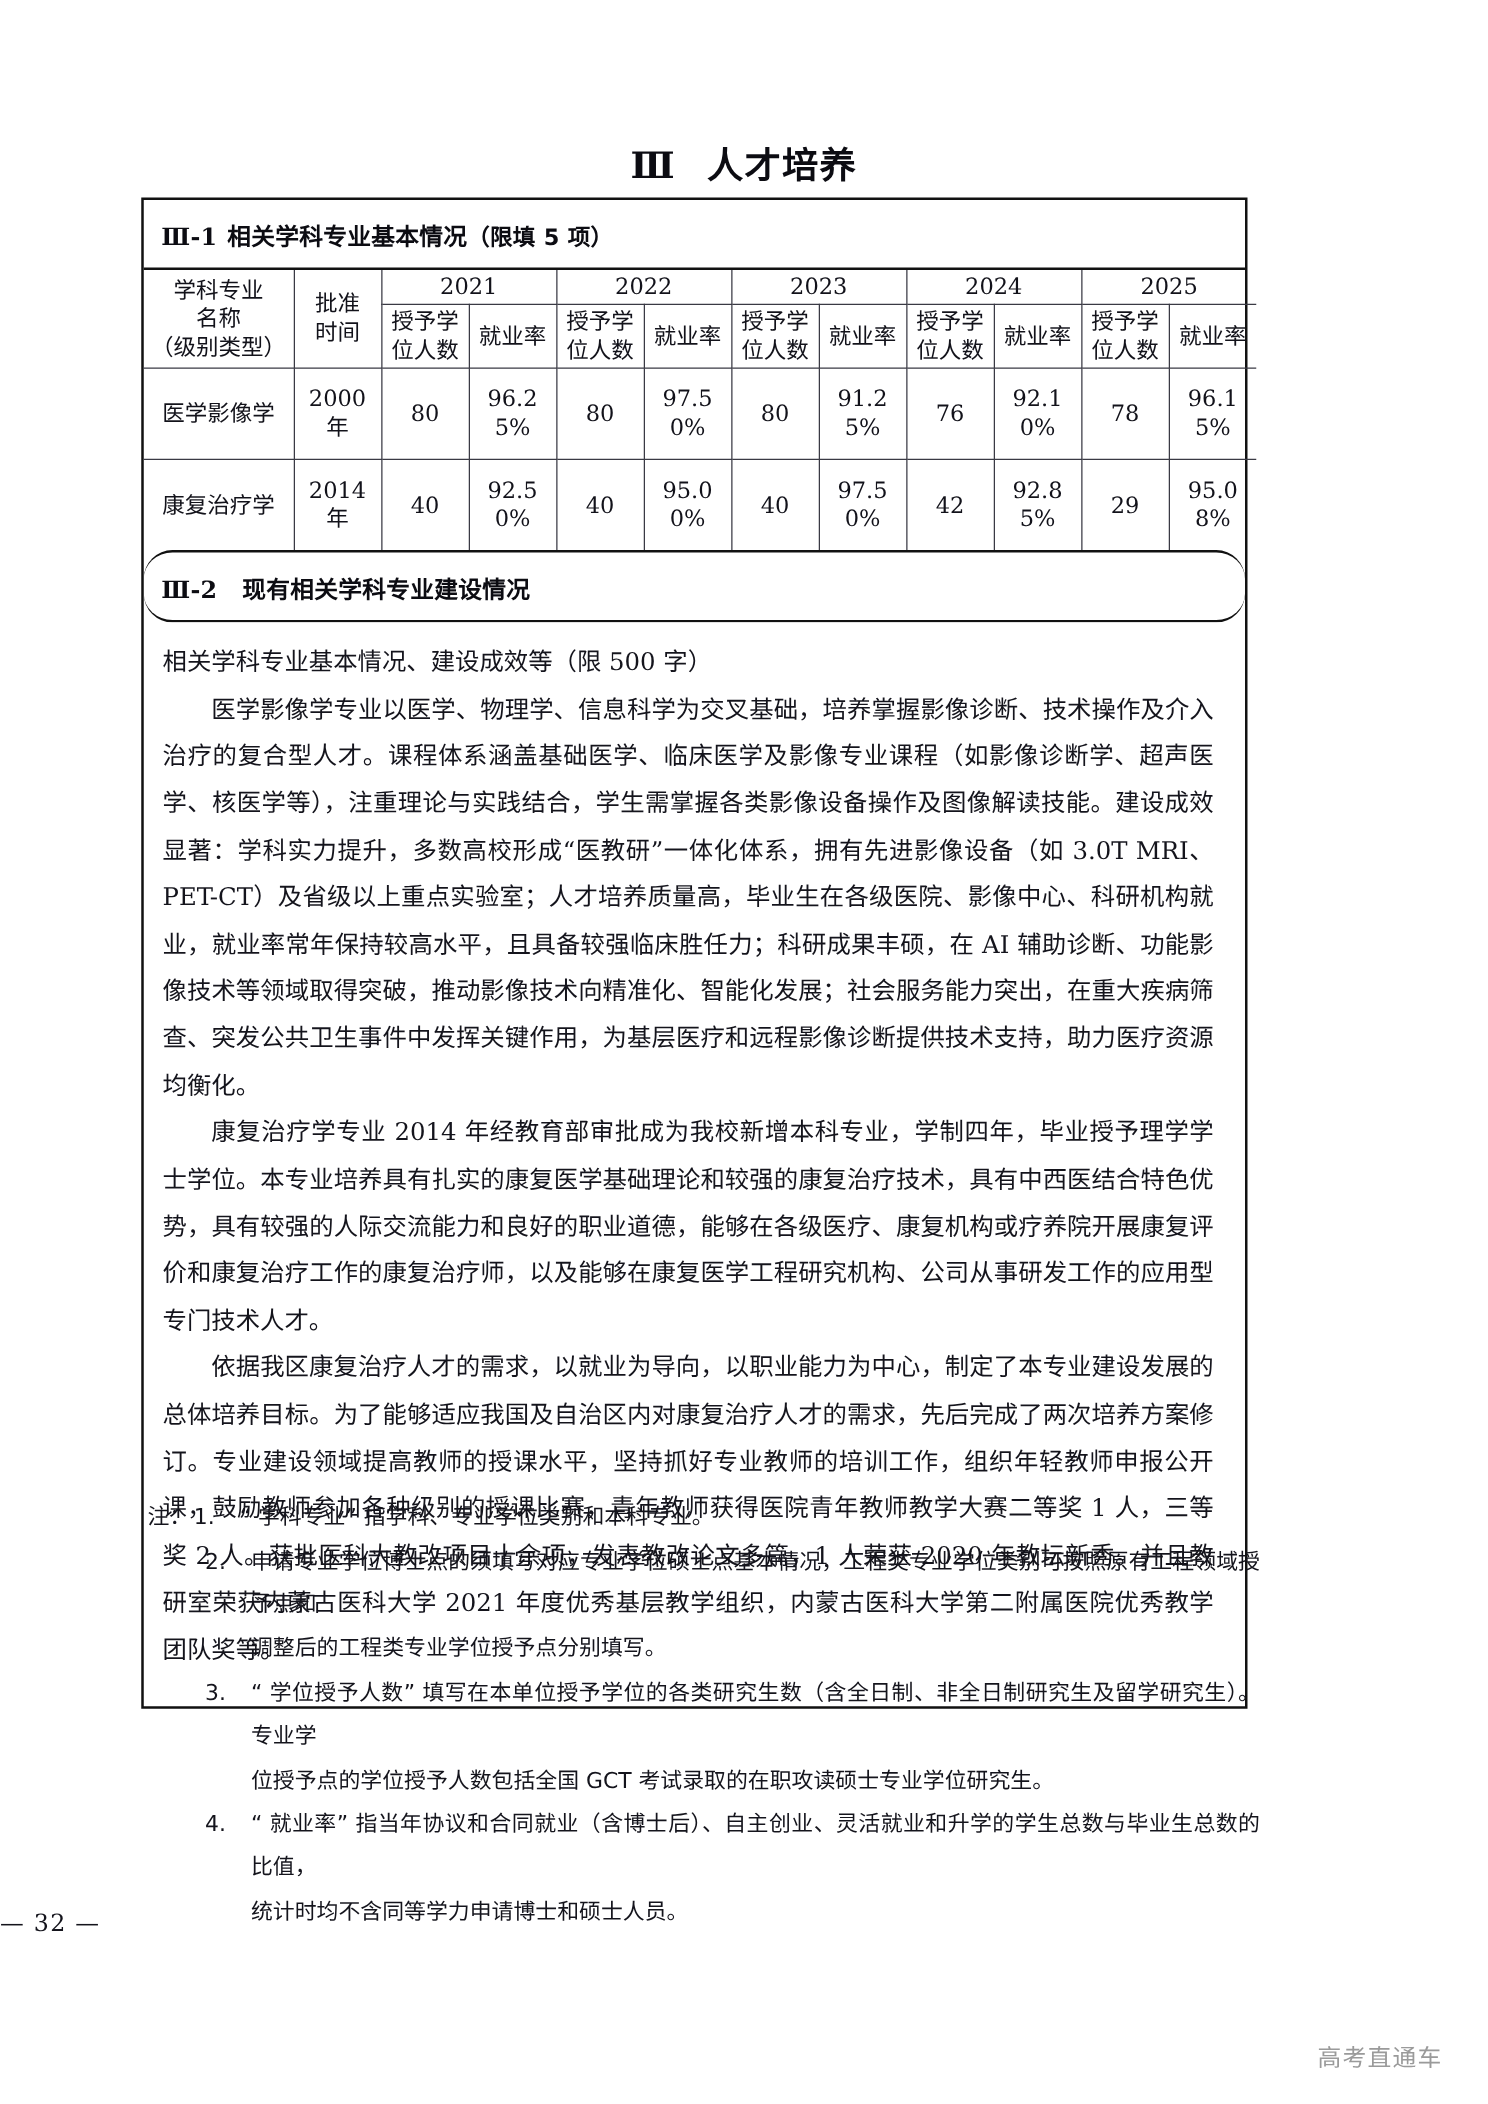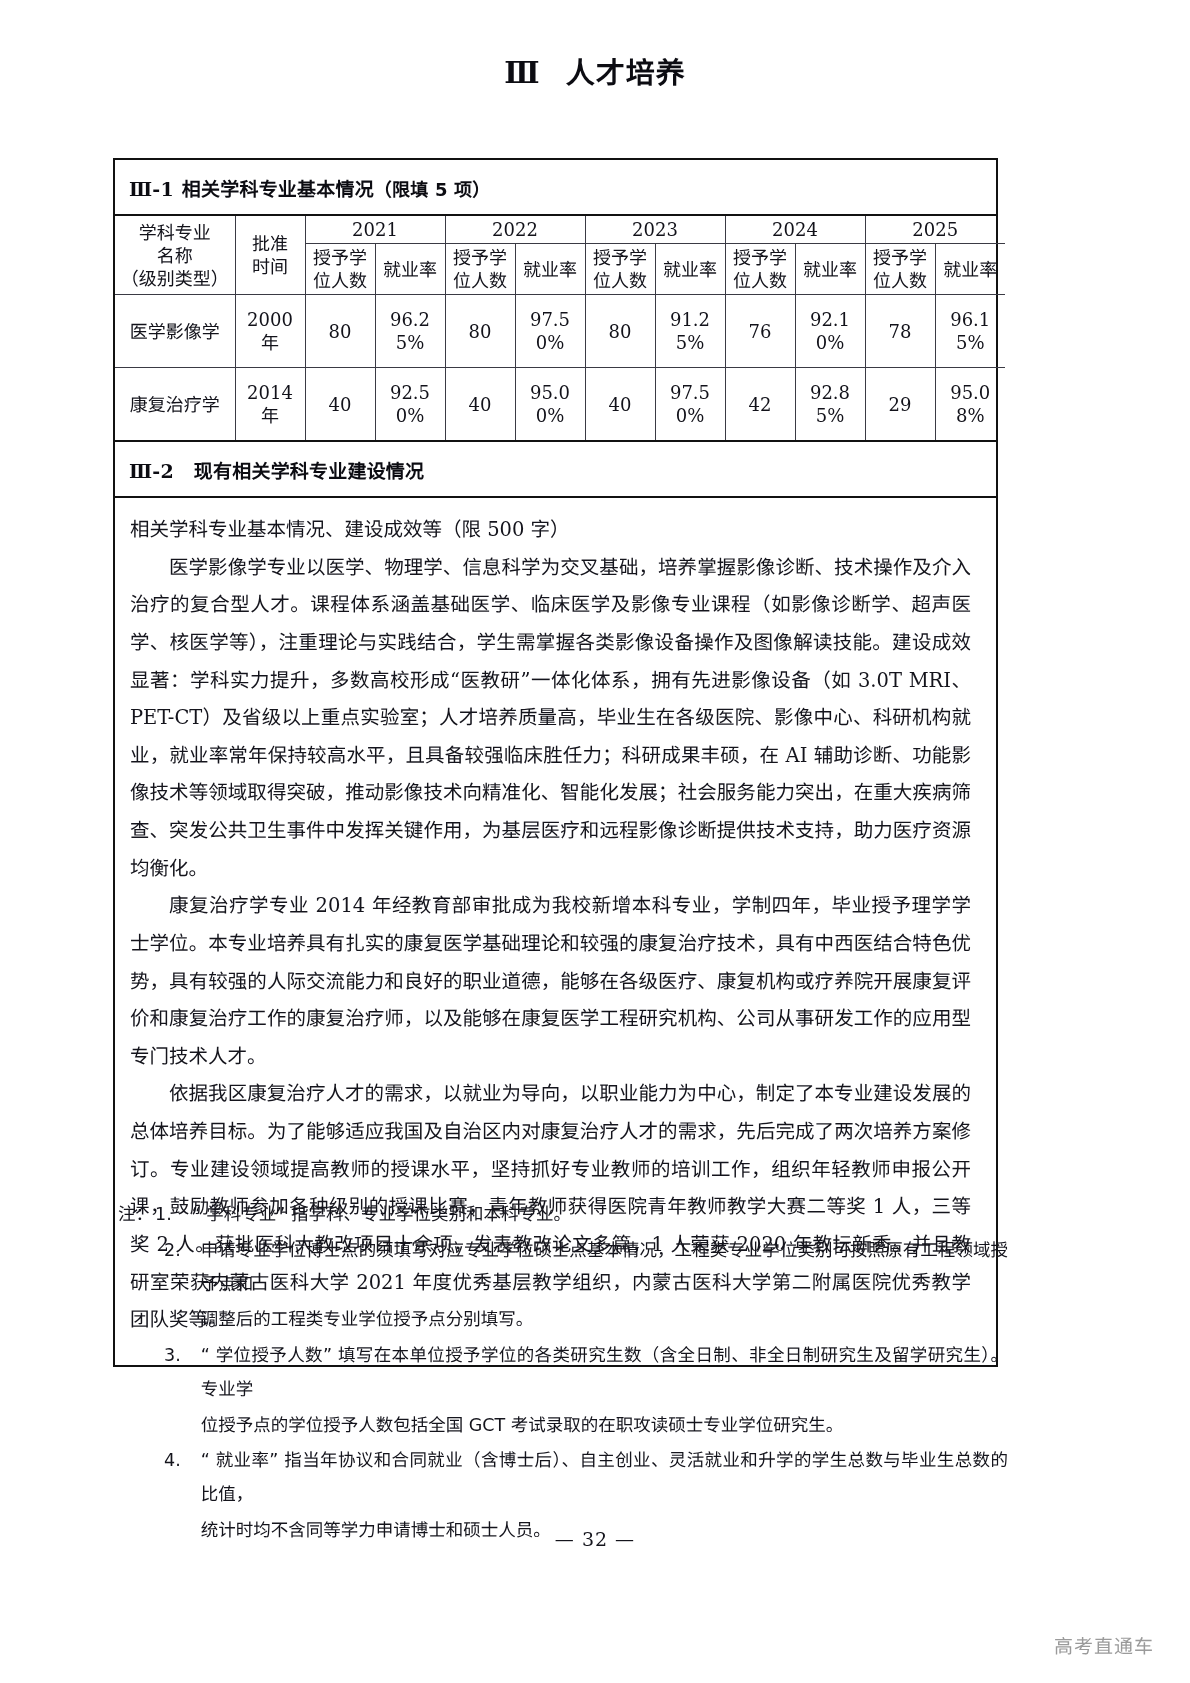--- a/index.html
+++ b/index.html
@@ -26,21 +26,21 @@
     padding: 0;
   }
 
   
   .section-title {
     text-align: center;
     font-size: 29px;
     font-weight: bold;
     letter-spacing: 1px;
     margin: 0;
-    padding-top: 49px;
+    padding-top: 108px;
     color: #0c0c12;
     font-family: "DejaVu Sans", "Liberation Sans", sans-serif;
   }
   .section-title .numeral {
     font-family: "DejaVu Serif", "Liberation Serif", serif;
     letter-spacing: 0;
   }
   .section-title .gap { display: inline-block; width: 26px; }
 
   
@@ -146,21 +146,20 @@
     margin-left: 18px;
   }
   .note-indent { padding-left: 46px; }
 
   
   .page-number {
     position: absolute;
     left: 0;
     top: 1528px;
     width: 1190px;
-    text-align: center;
     font-size: 19px;
     color: #14141c;
     font-family: "DejaVu Serif", "Liberation Serif", serif;
     letter-spacing: 1px;
   }
   .watermark {
     position: absolute;
     right: 36px;
     top: 1608px;
     font-size: 19px;
@@ -269,21 +268,21 @@
           <td class="cell-body">40</td>
           <td class="cell-body">97.50%</td>
           <td class="cell-body">42</td>
           <td class="cell-body">92.85%</td>
           <td class="cell-body">29</td>
           <td class="cell-body outer-r">95.08%</td>
         </tr>
       </tbody>
     </table>
 
-    <div class="band" style="border-top:2.5px solid #111;">
+    <div class="band" style="border-top:2.5px solid #111;border-radius:23px;">
       <span class="lead">Ⅲ-2</span><span class="sp-m"></span><span>现有相关学科专业建设情况</span>
     </div>
 
     <div class="prose">
       <p class="lede">相关学科专业基本情况、建设成效等（限 500 字）</p>
       <p class="indent">医学影像学专业以医学、物理学、信息科学为交叉基础，培养掌握影像诊断、技术操作及介入治疗的复合型人才。课程体系涵盖基础医学、临床医学及影像专业课程（如影像诊断学、超声医学、核医学等），注重理论与实践结合，学生需掌握各类影像设备操作及图像解读技能。建设成效显著：学科实力提升，多数高校形成“医教研”一体化体系，拥有先进影像设备（如 3.0T MRI、PET-CT）及省级以上重点实验室；人才培养质量高，毕业生在各级医院、影像中心、科研机构就业，就业率常年保持较高水平，且具备较强临床胜任力；科研成果丰硕，在 AI 辅助诊断、功能影像技术等领域取得突破，推动影像技术向精准化、智能化发展；社会服务能力突出，在重大疾病筛查、突发公共卫生事件中发挥关键作用，为基层医疗和远程影像诊断提供技术支持，助力医疗资源均衡化。</p>
       <p class="indent">康复治疗学专业 2014 年经教育部审批成为我校新增本科专业，学制四年，毕业授予理学学士学位。本专业培养具有扎实的康复医学基础理论和较强的康复治疗技术，具有中西医结合特色优势，具有较强的人际交流能力和良好的职业道德，能够在各级医疗、康复机构或疗养院开展康复评价和康复治疗工作的康复治疗师，以及能够在康复医学工程研究机构、公司从事研发工作的应用型专门技术人才。</p>
       <p class="indent">依据我区康复治疗人才的需求，以就业为导向，以职业能力为中心，制定了本专业建设发展的总体培养目标。为了能够适应我国及自治区内对康复治疗人才的需求，先后完成了两次培养方案修订。专业建设领域提高教师的授课水平，坚持抓好专业教师的培训工作，组织年轻教师申报公开课，鼓励教师参加各种级别的授课比赛，青年教师获得医院青年教师教学大赛二等奖 1 人，三等奖 2 人。获批医科大教改项目十余项，发表教改论文多篇，1 人荣获 2020 年教坛新秀。并且教研室荣获内蒙古医科大学 2021 年度优秀基层教学组织，内蒙古医科大学第二附属医院优秀教学团队奖等。</p>
     </div>
 

